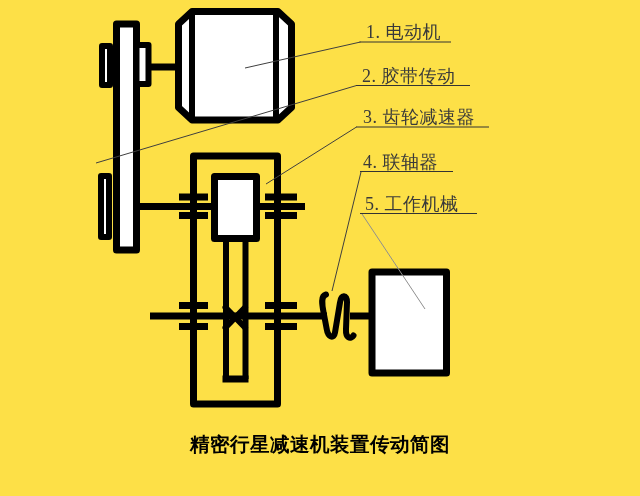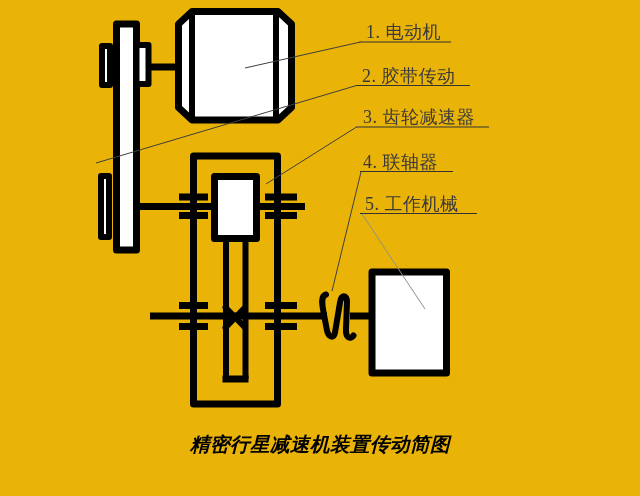--- a/index.html
+++ b/index.html
@@ -1,19 +1,19 @@
 <!DOCTYPE html>
 <html><head>
 <meta charset="utf-8">
 <style>
   html,body{margin:0;padding:0;background:#ffffff;}
   .stage{
     position:relative;
     width:640px;height:496px;
-    background:#eab308;
+    background:#fde047;
     overflow:hidden;
     font-family:"Liberation Sans","DejaVu Sans",sans-serif;
   }
   svg{position:absolute;left:0;top:0;}
   
   .s7{stroke:#000;stroke-width:7;fill:none;}
   .s6{stroke:#000;stroke-width:6;fill:none;}
   .fw{fill:#ffffff;}
   .thin{stroke-width:1;fill:none;}
   .rj{stroke-linejoin:round;stroke-linecap:round;}
@@ -25,21 +25,20 @@
   }
   .caption{
     position:absolute;
     left:0;top:431px;width:640px;
     text-align:center;
     font-family:"Liberation Sans","DejaVu Sans",sans-serif;
     font-weight:bold;
     font-size:19.5px;
     color:#000000;
     letter-spacing:0.5px;
-    font-style:italic;
   }
 </style>
 </head>
 <body>
 
 <div class="stage">
   <svg width="640" height="496" viewBox="0 0 640 496">
 
     <g>
       <line x1="150" y1="67" x2="182" y2="67" class="s7"></line>

